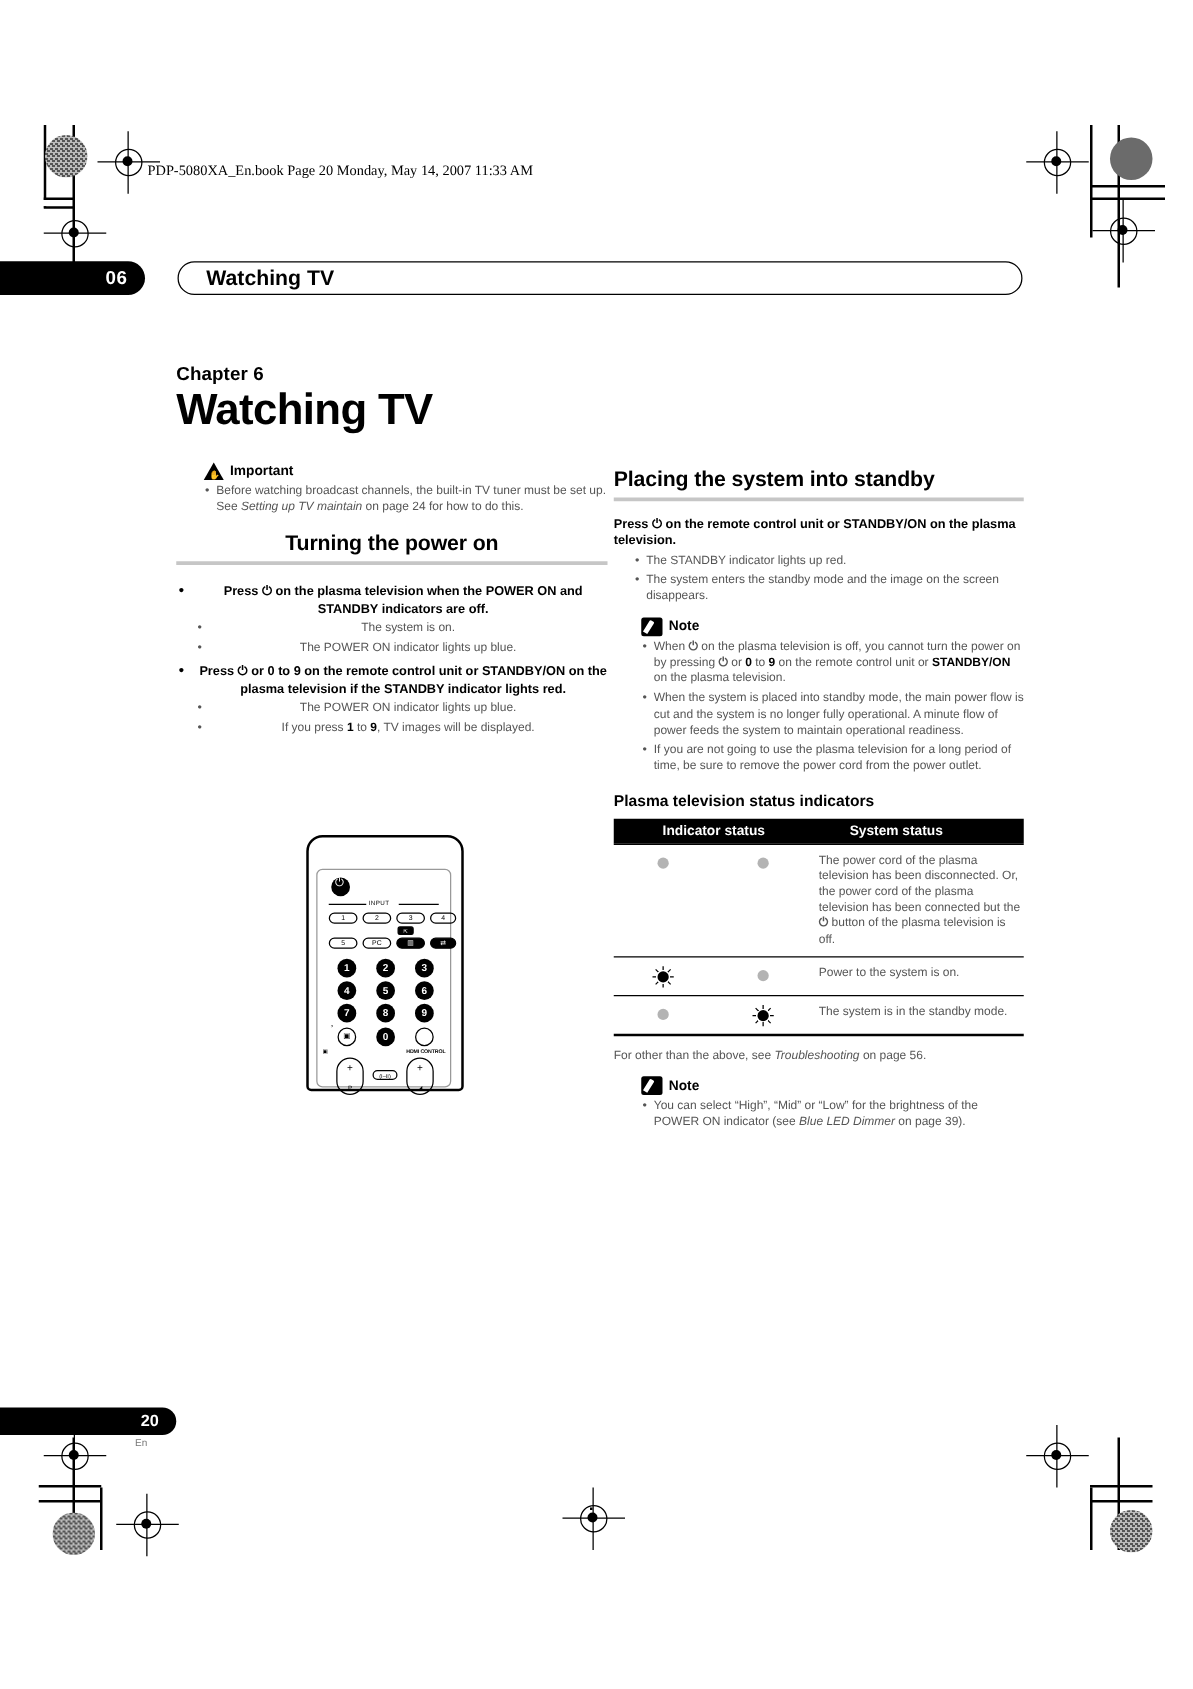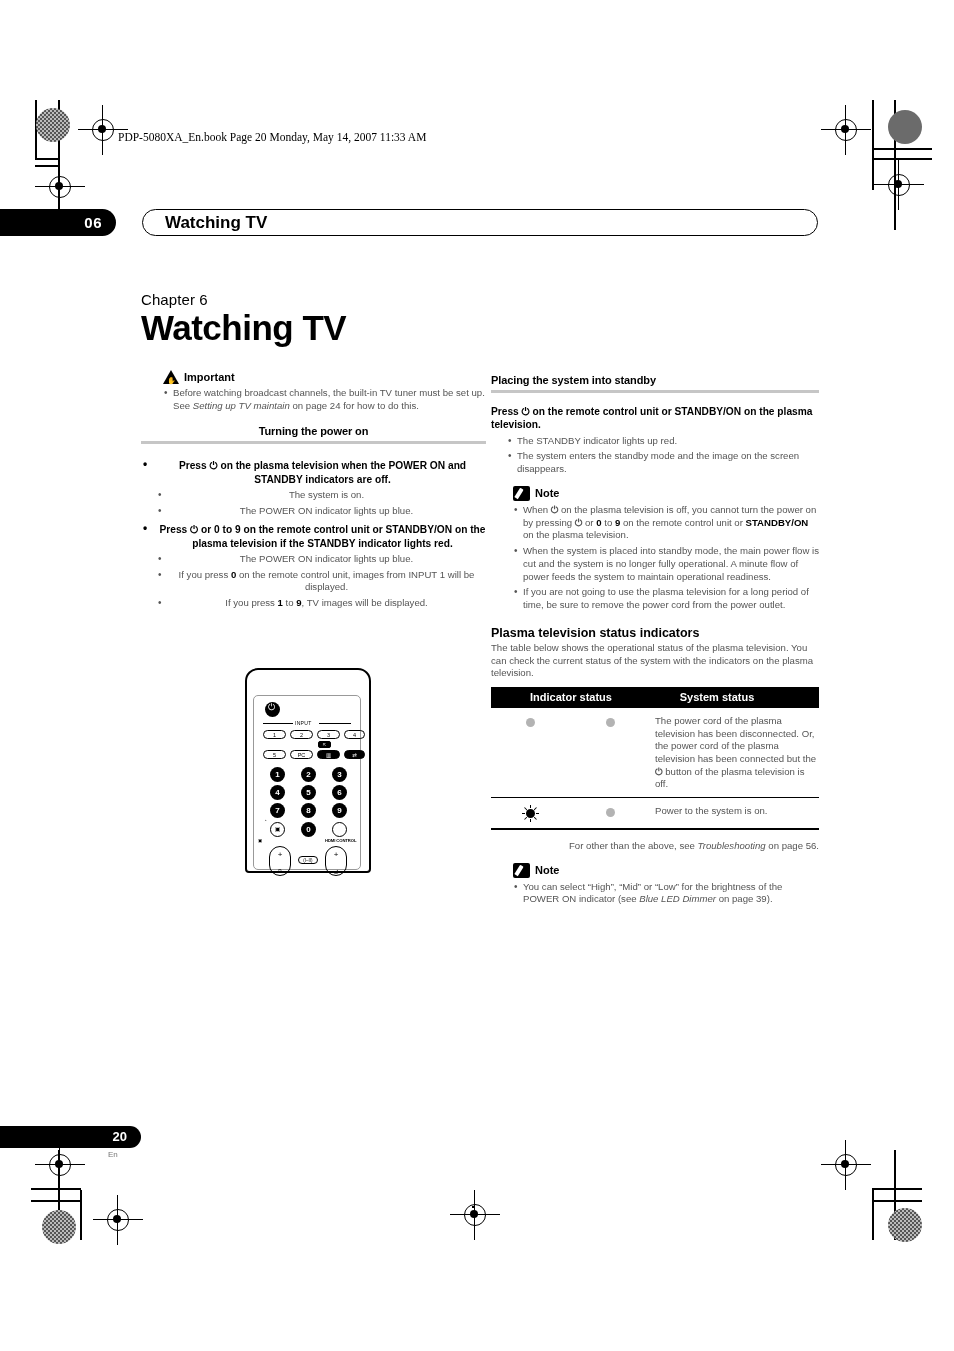--- a/index.html
+++ b/index.html
@@ -25,24 +25,24 @@
   #chapter-pill{position:absolute;left:142px;top:0;width:676px;height:27px;
       border:1.4px solid #000;border-radius:14px;box-sizing:border-box;}
   #chapter-title{position:absolute;left:165px;top:0;height:27px;line-height:27px;
       font-size:17px;font-weight:bold;}
 
   
   .col{position:absolute;top:0;}
   #left-col{left:141px;width:345px;}
   #right-col{left:491px;width:328px;}
 
-  .chapter-label{font-size:15px;font-weight:normal;letter-spacing:.1px;}
+  .chapter-label{font-size:15px;font-weight:bold;letter-spacing:.1px;}
   .chapter-head{font-size:35px;font-weight:bold;letter-spacing:-.5px;line-height:1.05;margin-top:2px;}
 
-  h2.sec{font-size:11px;font-weight:bold;margin:0;padding:0 0 4px 0;letter-spacing:-.1px;}
+  h2.sec{font-size:17px;font-weight:bold;margin:0;padding:0 0 4px 0;letter-spacing:-.1px;}
   .rule{height:3px;background:#c6c6c6;margin-bottom:9px;}
 
   h3.sub{font-size:12.5px;font-weight:bold;margin:0 0 2px 0;}
 
   .boxlabel{display:flex;align-items:center;gap:5px;margin:0 0 3px 0;}
   .boxlabel span.txt{font-size:11px;font-weight:bold;}
 
   .tri{width:16px;height:14px;position:relative;}
   .tri:before{content:"";position:absolute;left:0;bottom:0;border-left:8px solid transparent;
       border-right:8px solid transparent;border-bottom:14px solid #000;}
@@ -219,21 +219,20 @@
     <ul style="margin-top:15px;">
       <li class="lvl1">Press <span class="pw">⏻</span> on the plasma television when the POWER ON and STANDBY indicators are off.</li>
       <ul class="sub2">
         <li>The system is on.</li>
         <li>The POWER ON indicator lights up blue.</li>
       </ul>
 
       <li class="lvl1">Press <span class="pw">⏻</span> or 0 to 9 on the remote control unit or STANDBY/ON on the plasma television if the STANDBY indicator lights red.</li>
       <ul class="sub2">
         <li>The POWER ON indicator lights up blue.</li>
-        <li>If you press <b class="blk">0</b> on the remote control unit, images from INPUT 1 will be displayed.</li>
         <li>If you press <b class="blk">1</b> to <b class="blk">9</b>, TV images will be displayed.</li>
       </ul>
     </ul>
   </div>
 </div>
 
 <div id="remote-figure">
   <div class="remote-body"></div>
   <div class="remote-inner"></div>
 
@@ -302,21 +301,20 @@
     </div>
     <ul>
       <li>When <span class="pw">⏻</span> on the plasma television is off, you cannot turn the power on by pressing <span class="pw">⏻</span> or <b class="blk">0</b> to <b class="blk">9</b> on the remote control unit or <b class="blk">STANDBY/ON</b> on the plasma television.</li>
       <li>When the system is placed into standby mode, the main power flow is cut and the system is no longer fully operational. A minute flow of power feeds the system to maintain operational readiness.</li>
       <li>If you are not going to use the plasma television for a long period of time, be sure to remove the power cord from the power outlet.</li>
     </ul>
   </div>
 
   <div style="margin-top:14px;">
     <h3 class="sub">Plasma television status indicators</h3>
-    <p class="body">The table below shows the operational status of the plasma television. You can check the current status of the system with the indicators on the plasma television.</p>
 
     <div id="status-table">
       <div class="thead">
         <div class="c1">Indicator status</div>
         <div class="c2">System status</div>
       </div>
 
       <div class="trow">
         <div class="s1">
             <span class="led-off"></span>
@@ -332,25 +330,36 @@
             <span class="led-on">
               <i></i>
             </span>
           </div>
         <div class="s2">
             <span class="led-off"></span>
           </div>
         <div class="s3">Power to the system is on.</div>
       </div>
 
+      <div class="trow">
+        <div class="s1">
+            <span class="led-off"></span>
+          </div>
+        <div class="s2" style="padding-top:0;">
+            <span class="led-on">
+              <i></i>
+            </span>
+          </div>
+        <div class="s3">The system is in the standby mode.</div>
+      </div>
 
       <div class="tbot"></div>
     </div>
 
-    <p class="body" style="margin-top:10px;text-align:right;">For other than the above, see <i class="it">Troubleshooting</i> on page 56.</p>
+    <p class="body" style="margin-top:10px;">For other than the above, see <i class="it">Troubleshooting</i> on page 56.</p>
 
     <div style="margin-top:10px;margin-left:22px;">
       <div class="boxlabel">
         <div class="noteicon"></div>
         <span class="txt">Note</span>
       </div>
       <ul>
         <li>You can select “High”, “Mid” or “Low” for the brightness of the POWER ON indicator (see <i class="it">Blue LED Dimmer</i> on page 39).</li>
       </ul>
     </div>

